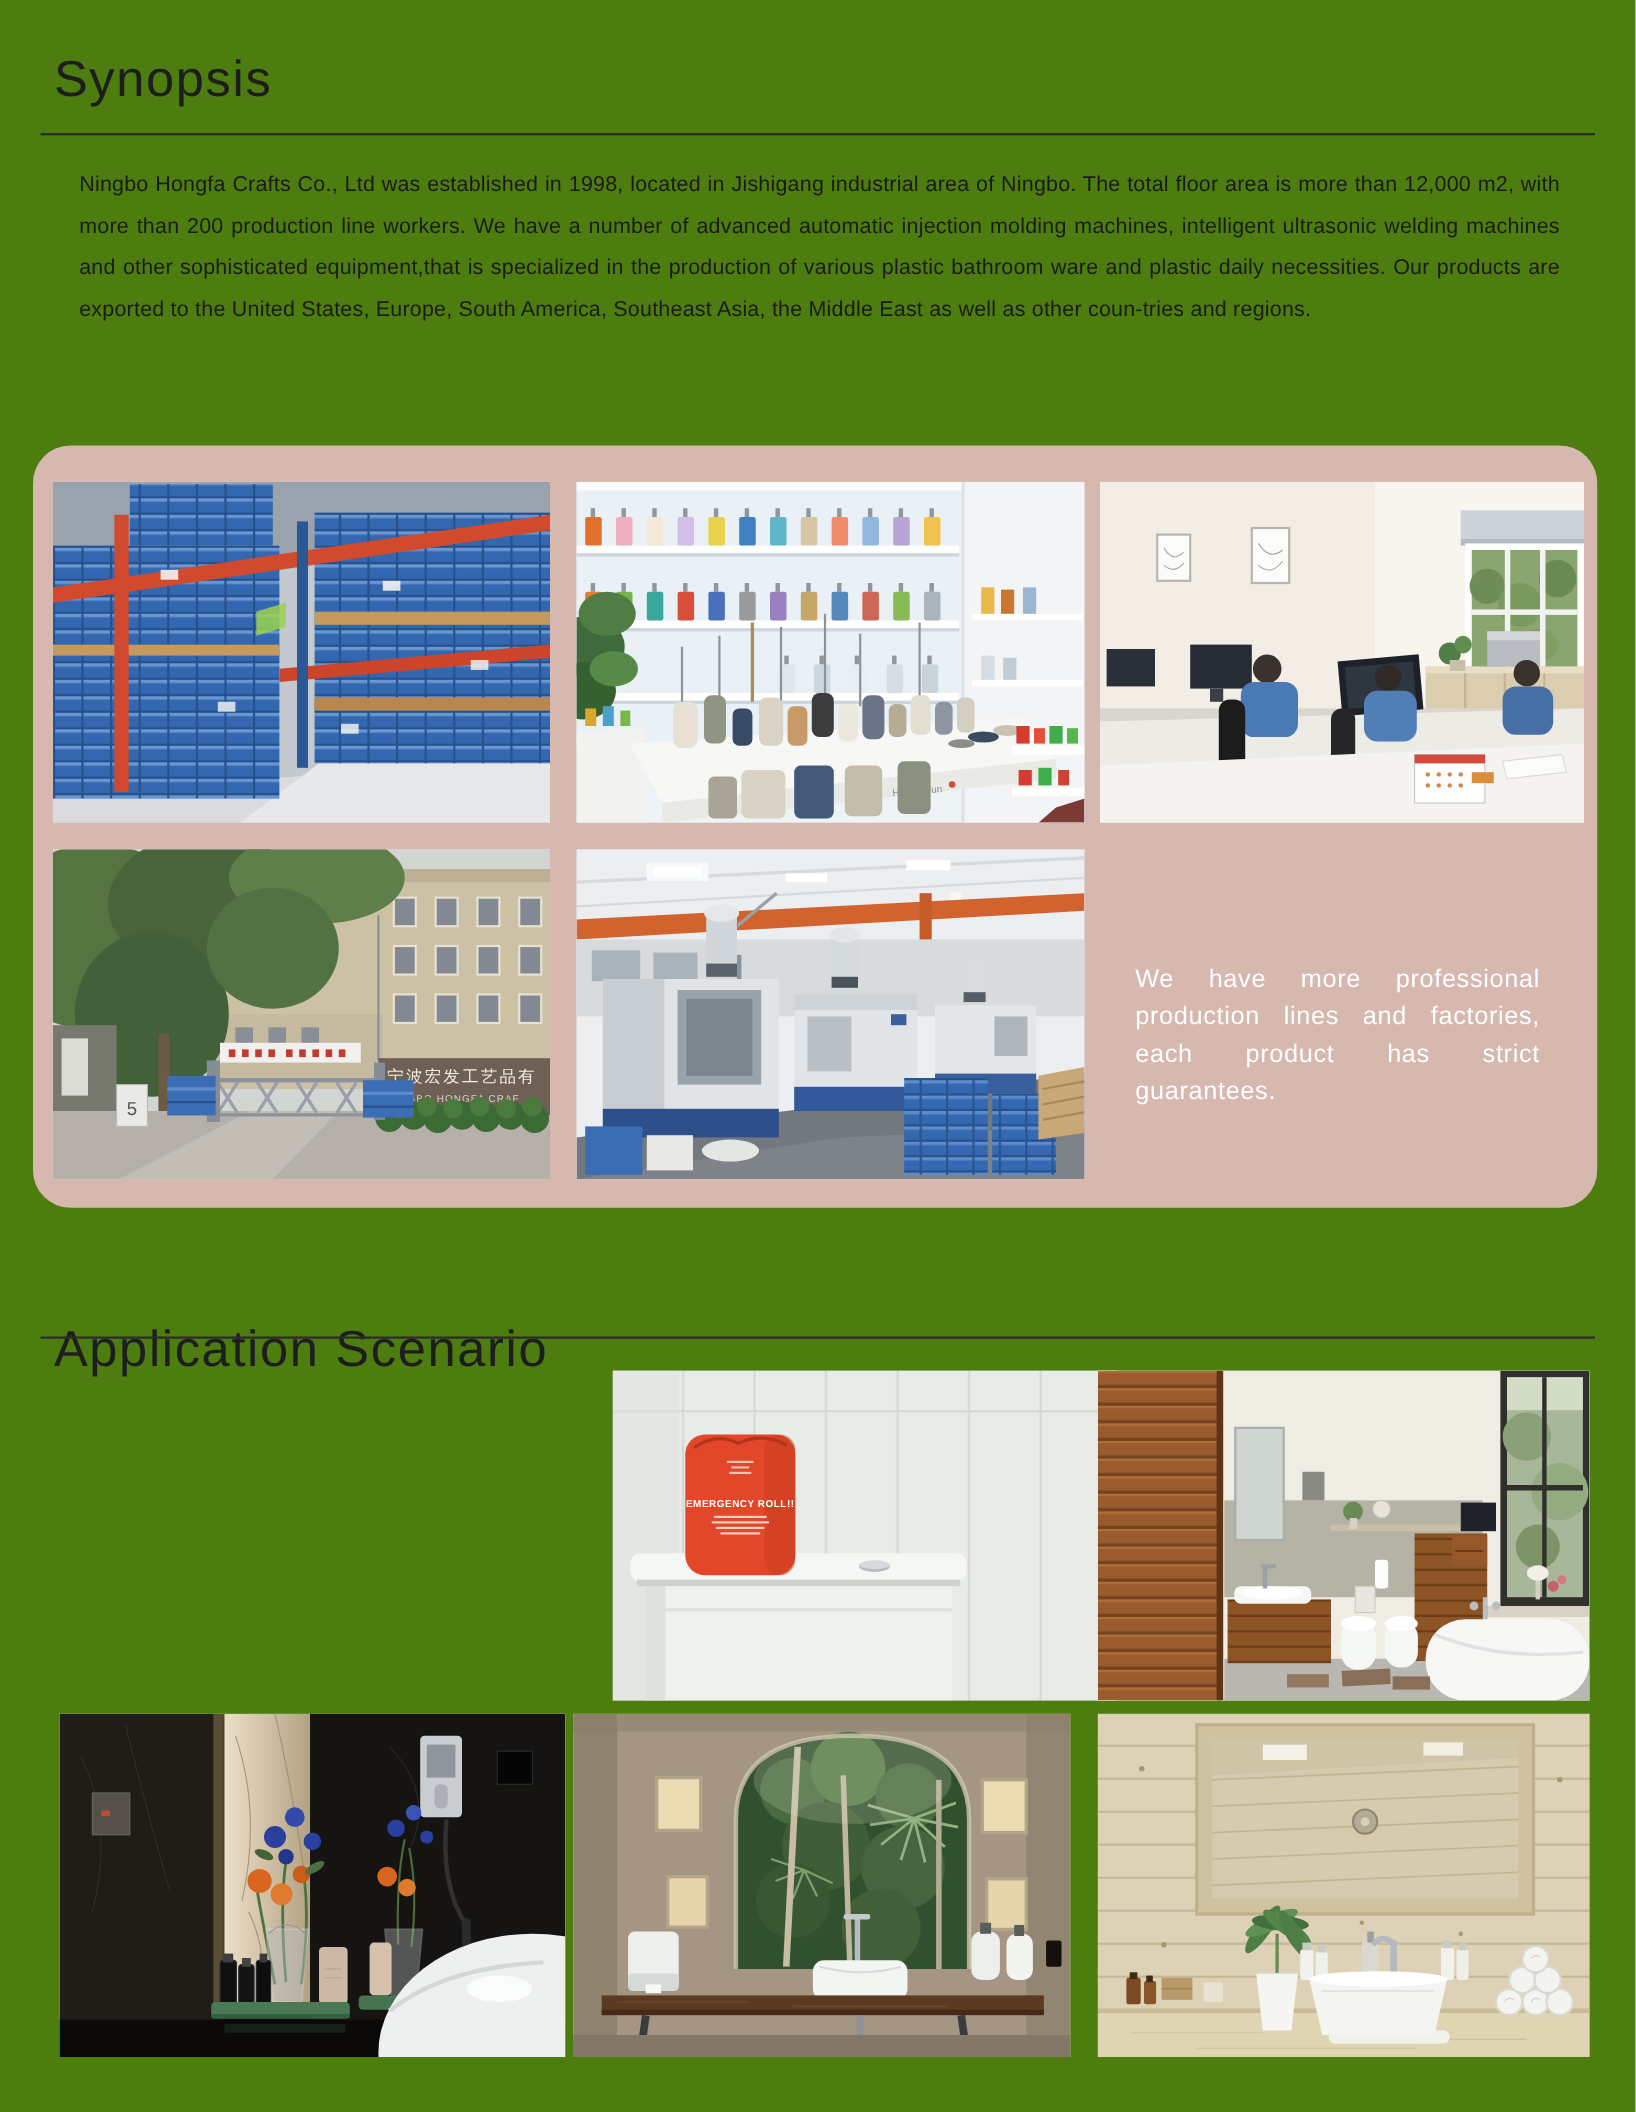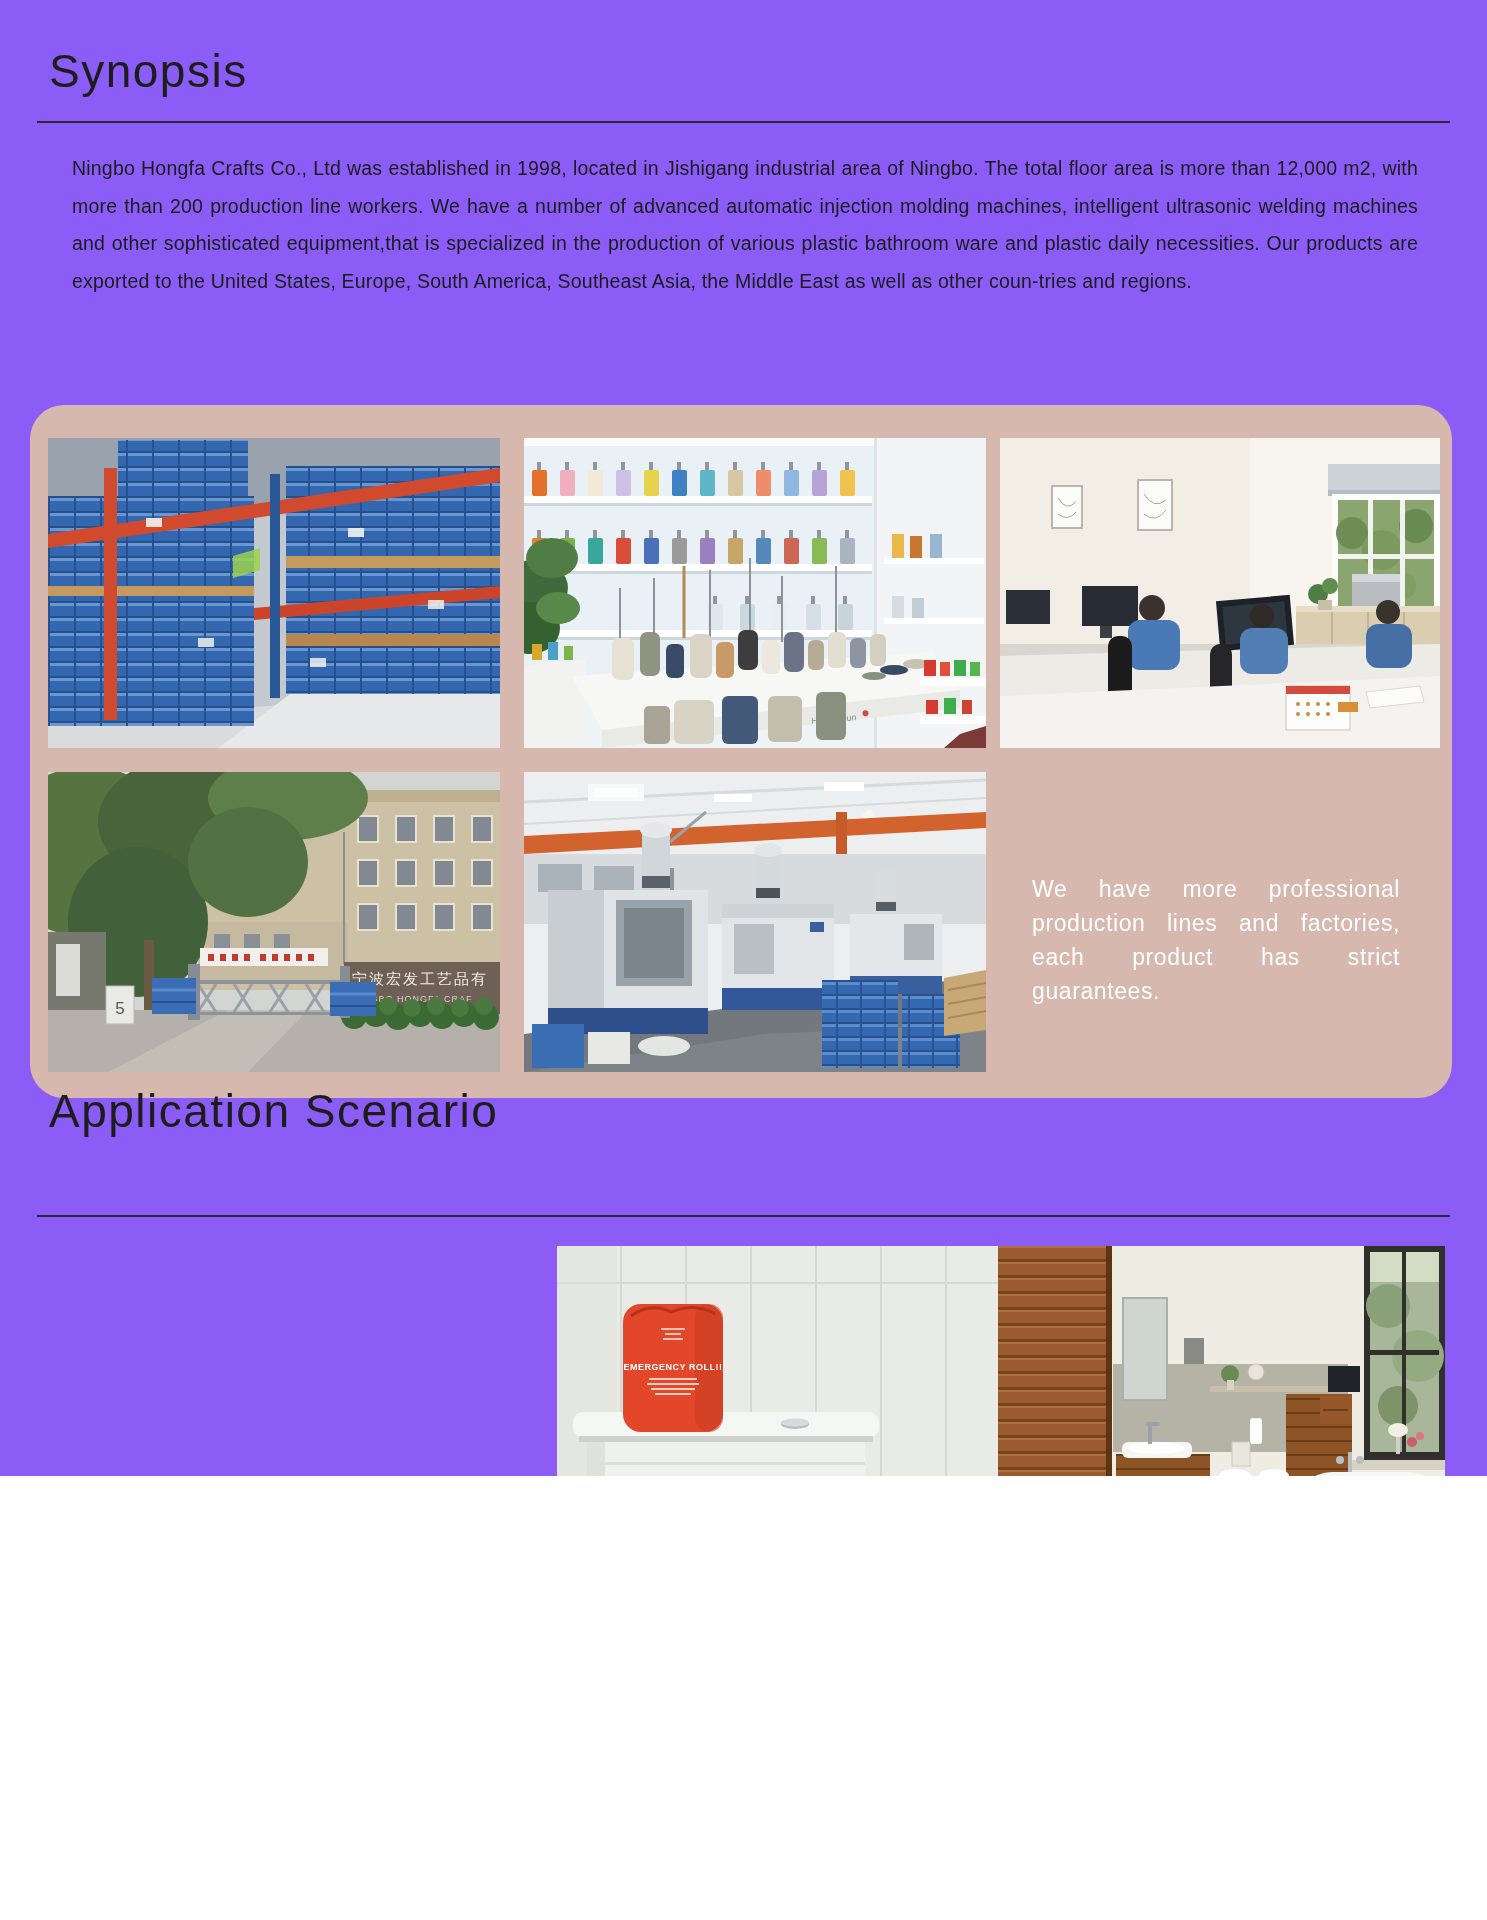--- a/index.html
+++ b/index.html
@@ -1,17 +1,17 @@
 <!DOCTYPE html>
 <html><head>
 <meta charset="utf-8">
 <style>
   html,body{margin:0;padding:0;background:#ffffff;}
   body{font-family:"Liberation Sans","DejaVu Sans",sans-serif;}
-  .page{position:relative;width:1487px;height:1476px;background:#8b5cf6;overflow:hidden;}
+  .page{position:relative;width:1487px;height:1920px;background:#4d7c0f;overflow:hidden;}
   .sec-title{position:absolute;margin:0;font-size:46px;font-weight:400;color:#1d1d1d;letter-spacing:1.5px;}
   .rule{position:absolute;height:2px;background:#2b2b2b;}
   .body-text{position:absolute;font-size:19.5px;line-height:37.6px;color:#1b1b1b;text-align:justify;letter-spacing:.2px;}
   .panel{position:absolute;border-radius:34px;}
   .photo{position:absolute;overflow:hidden;background:#ddd;}
   .photo svg{width:100%;height:100%;display:block;}
   .gallery-caption{position:absolute;color:#ffffff;font-size:23px;line-height:34px;letter-spacing:.6px;text-align:justify;font-weight:300;margin-top:16px;}
   .app-caption{position:absolute;font-size:21px;line-height:40px;color:#242424;letter-spacing:.4px;}
   svg text{font-family:"Liberation Sans","DejaVu Sans",sans-serif;}
 </style>
@@ -380,21 +380,21 @@
       <polygon points="420,206 462,198 462,258 420,264" fill="#c8a877"></polygon>
       <path d="M424,218 l38,-7 M424,232 l38,-7 M424,246 l38,-7" stroke="#a9885a" stroke-width="2"></path>
       <rect x="8" y="252" width="52" height="44" fill="#3a6db3"></rect>
       <rect x="64" y="260" width="42" height="32" fill="#e8e8e4"></rect>
       <ellipse cx="140" cy="274" rx="26" ry="10" fill="#e4e6e4"></ellipse>
     </svg>
   </div>
 
   <div class="gallery-caption" style="left:1032px;top:856px;width:368px;">We have more professional production lines and factories, each product has strict guarantees.</div>
 
-  <h1 class="sec-title" style="left:49px;top:1084px;text-align:center;">Application Scenario</h1>
+  <h1 class="sec-title" style="left:49px;top:1199px;text-align:center;">Application Scenario</h1>
   <div class="rule" style="left:37px;top:1215px;width:1413px;"></div>
 
 
   <div class="photo" style="left:521px;top:1246px;width:458px;height:300px;margin-left:36px;">
     <svg viewBox="0 0 458 300" preserveAspectRatio="none">
       <defs>
         <pattern id="tlt" width="65" height="20" patternUnits="userSpaceOnUse">
           <rect width="65" height="20" fill="#e9ebe7"></rect>
           <rect x="63" width="2" height="20" fill="#d5d8d3"></rect>
         </pattern>

